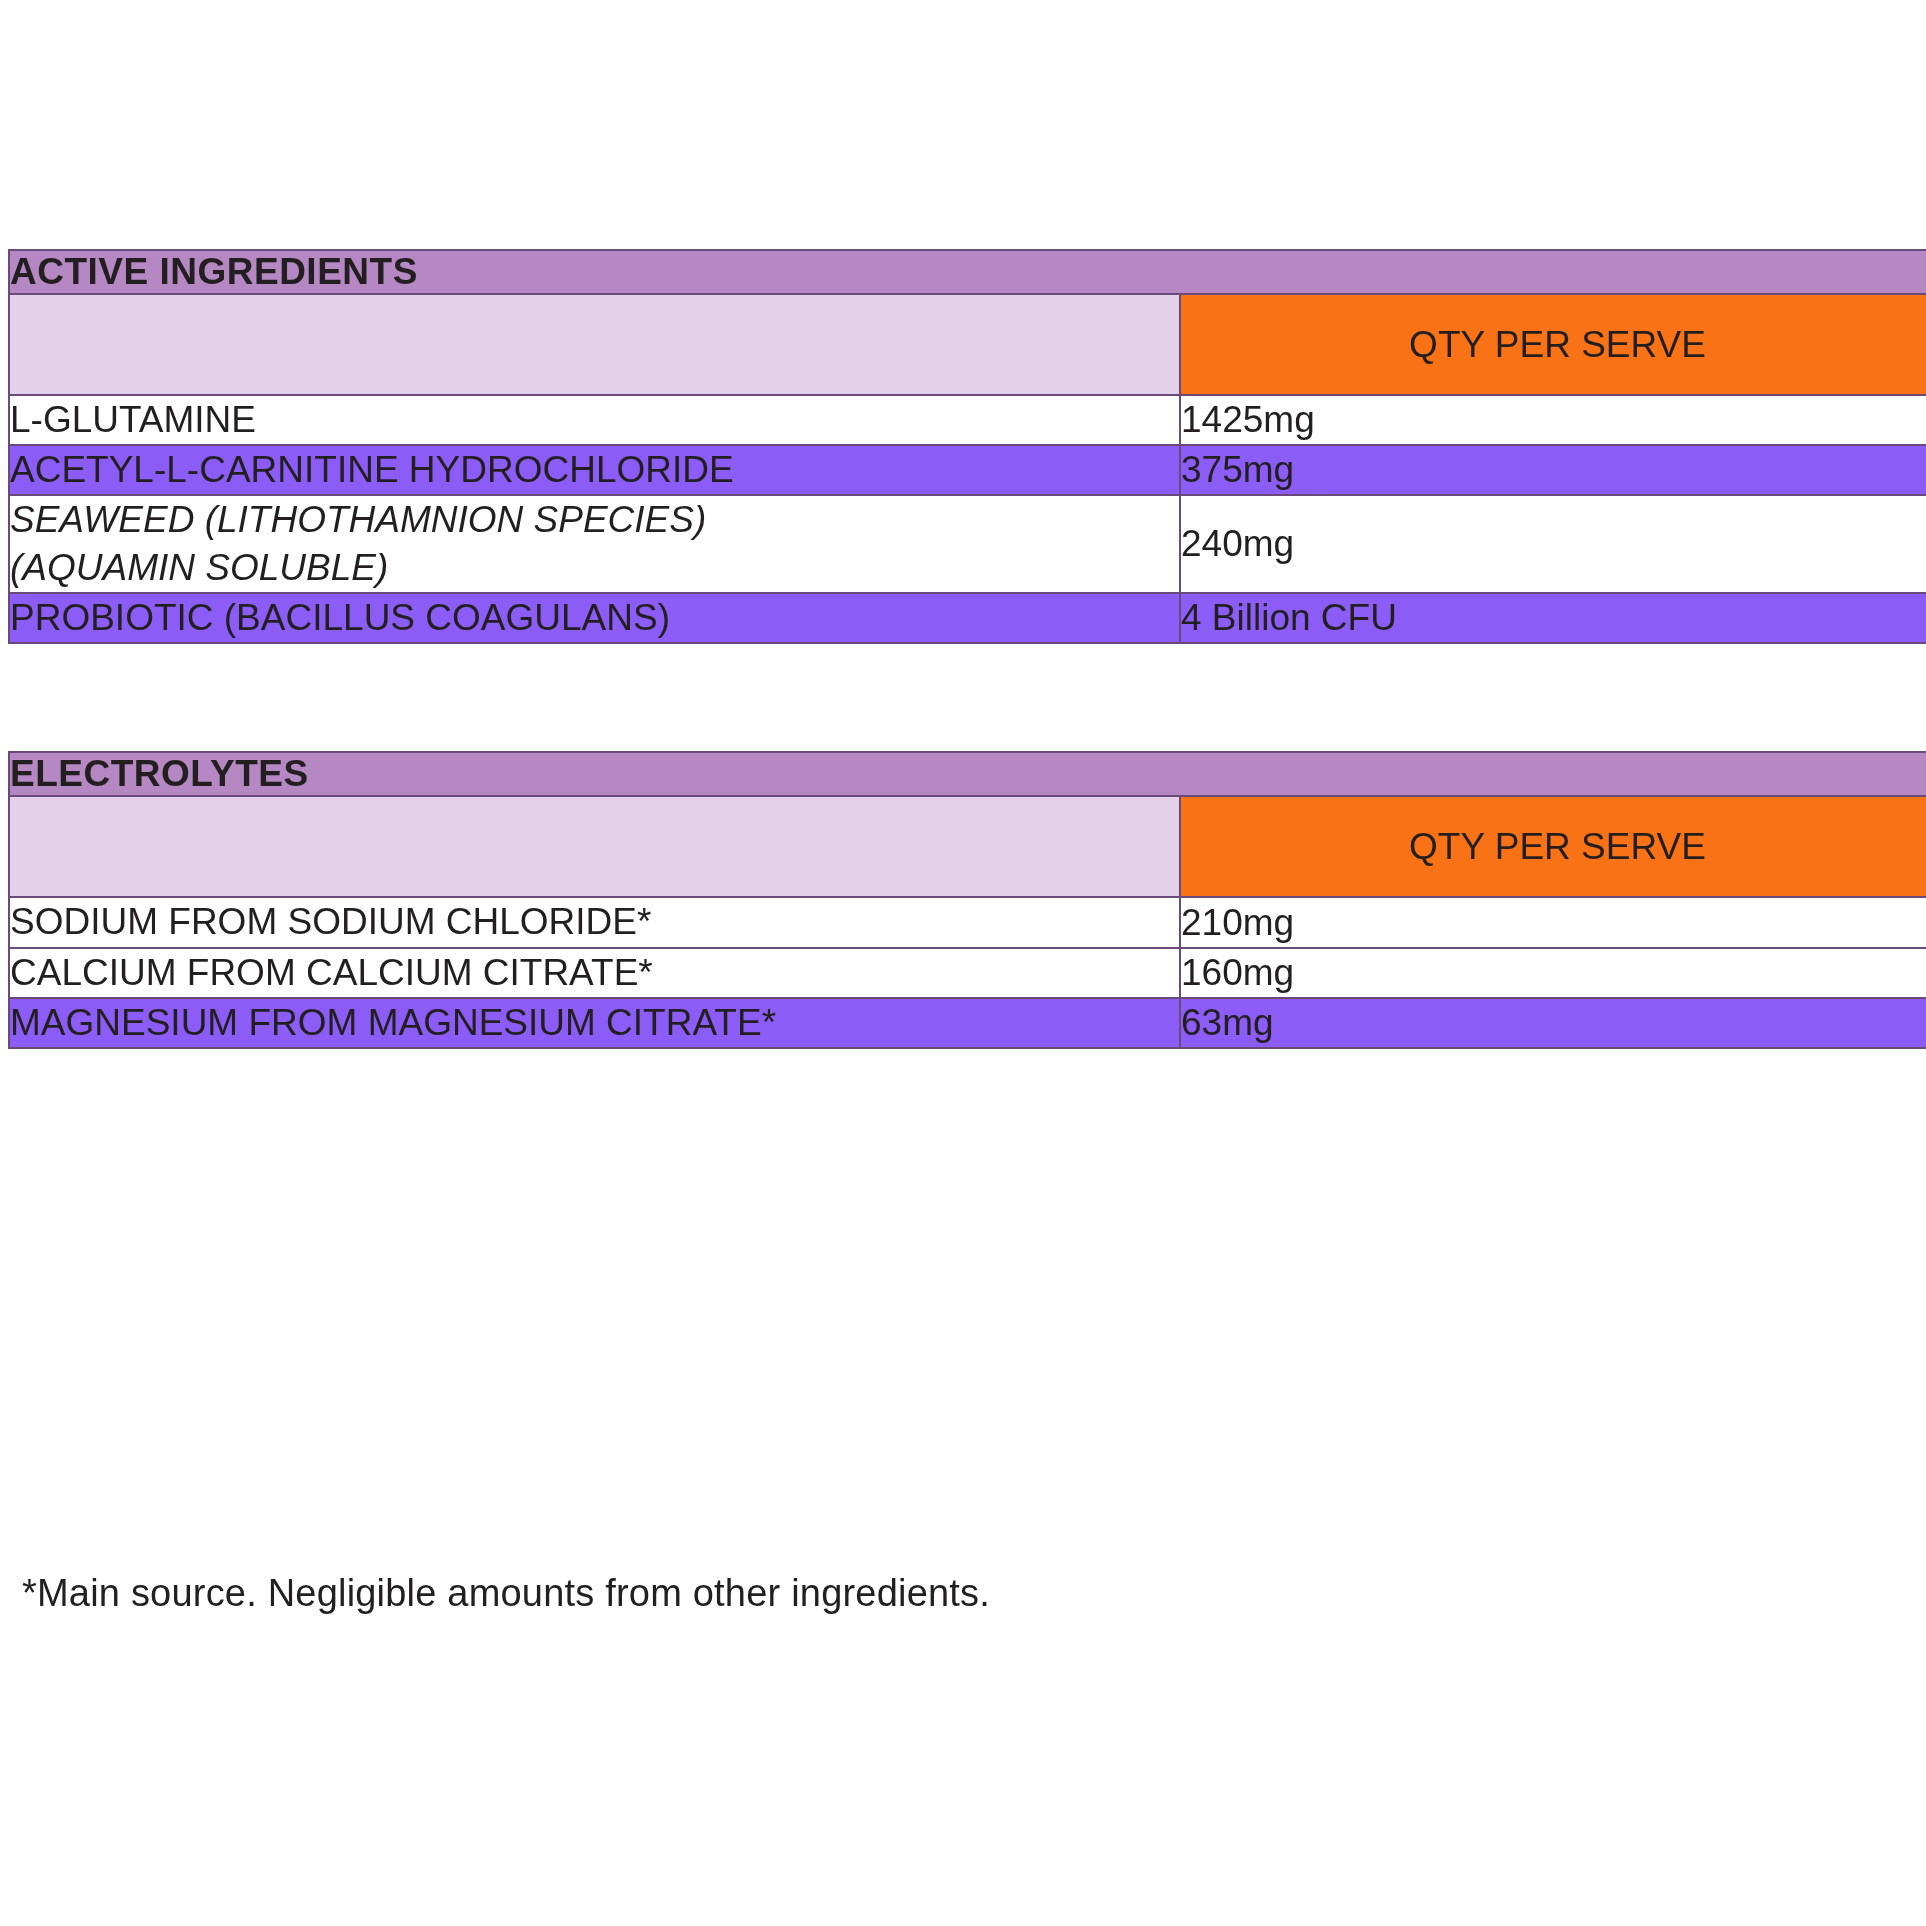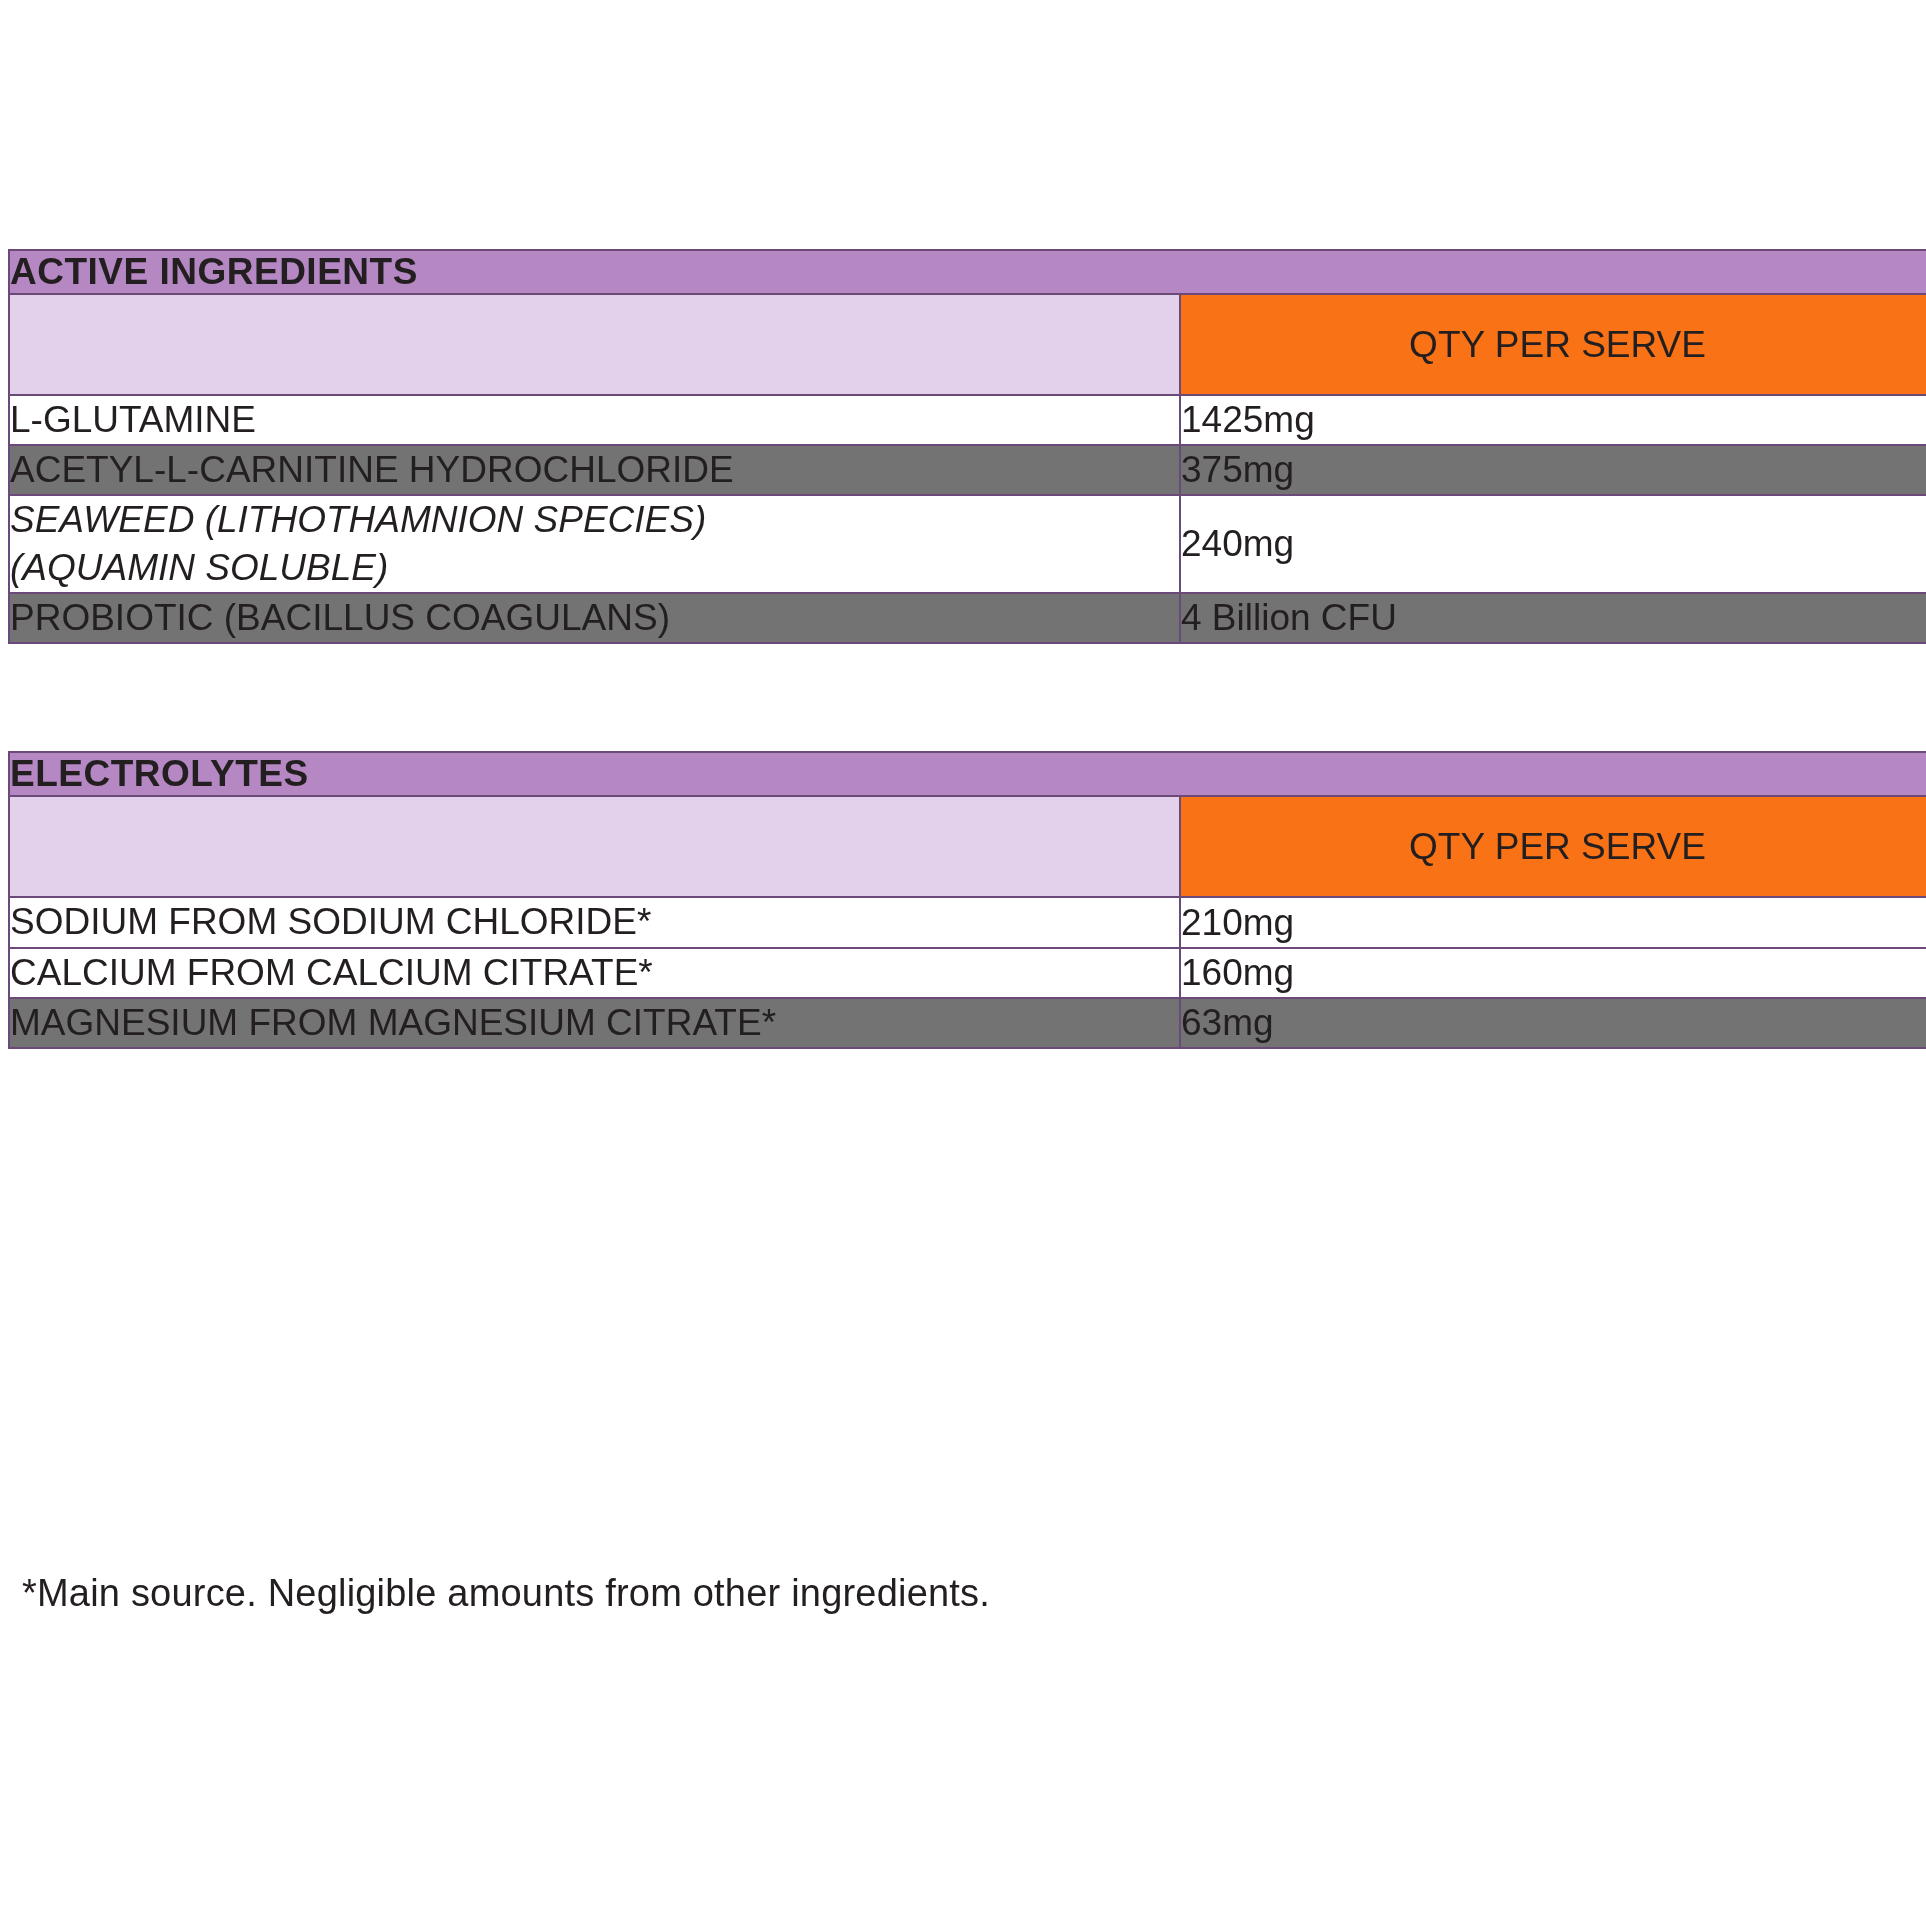--- a/index.html
+++ b/index.html
@@ -63,21 +63,21 @@
     padding: 20px 20px 20px 48px;
     line-height: 1.30;
     color: #231f20;
   }
   .row-val {
     font-size: 37px;
     padding: 20px 20px 20px 42px;
     color: #231f20;
   }
   tr.shaded td {
-    background: #737373;
+    background: #8b5cf6;
   }
   tr.plain td {
     background: #ffffff;
     border-radius: 7px;
   }
   .col-name { width: 1171px; }
   .col-val  { width: 755px; }
 
   .gap {
     height: 107px;

